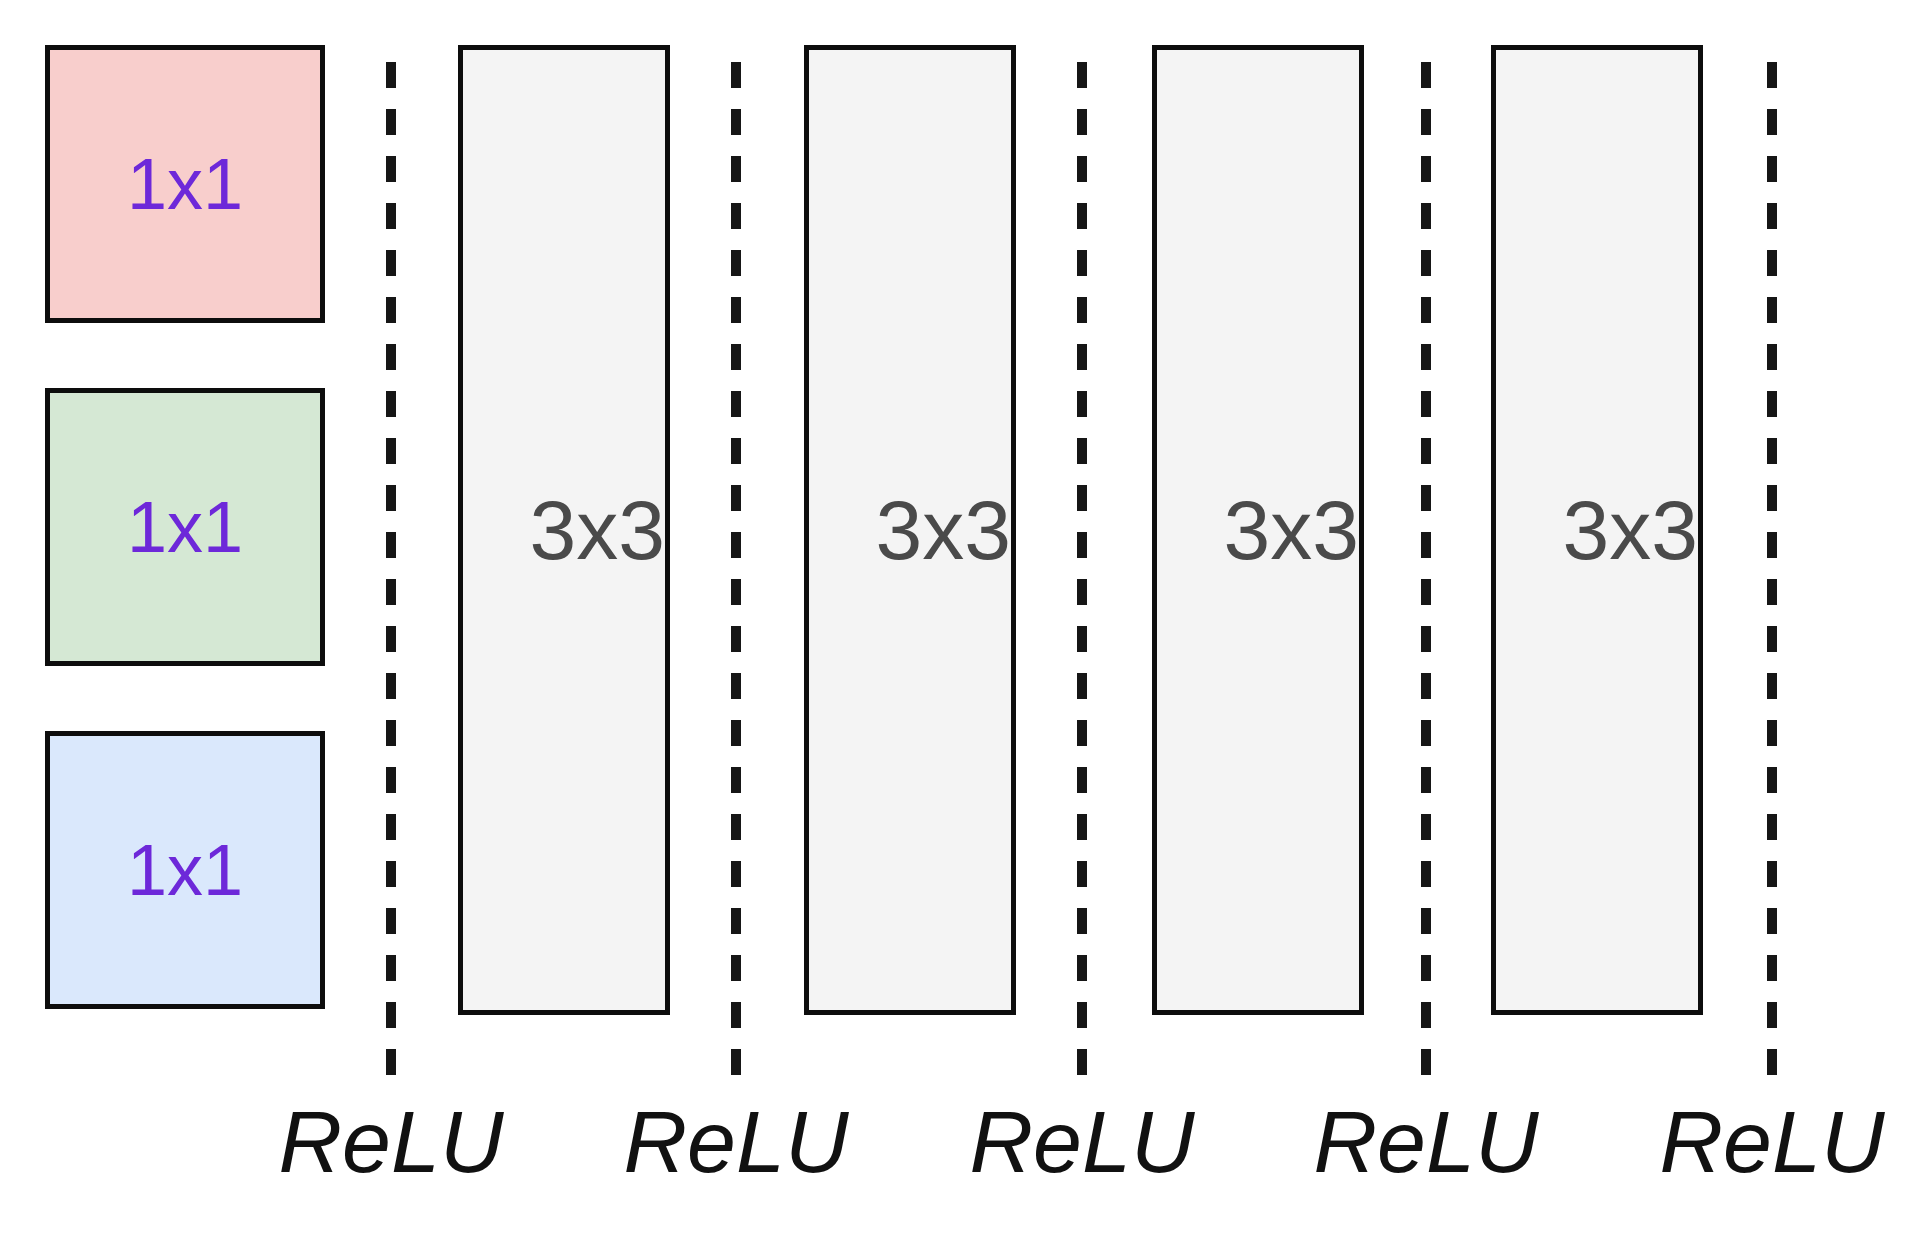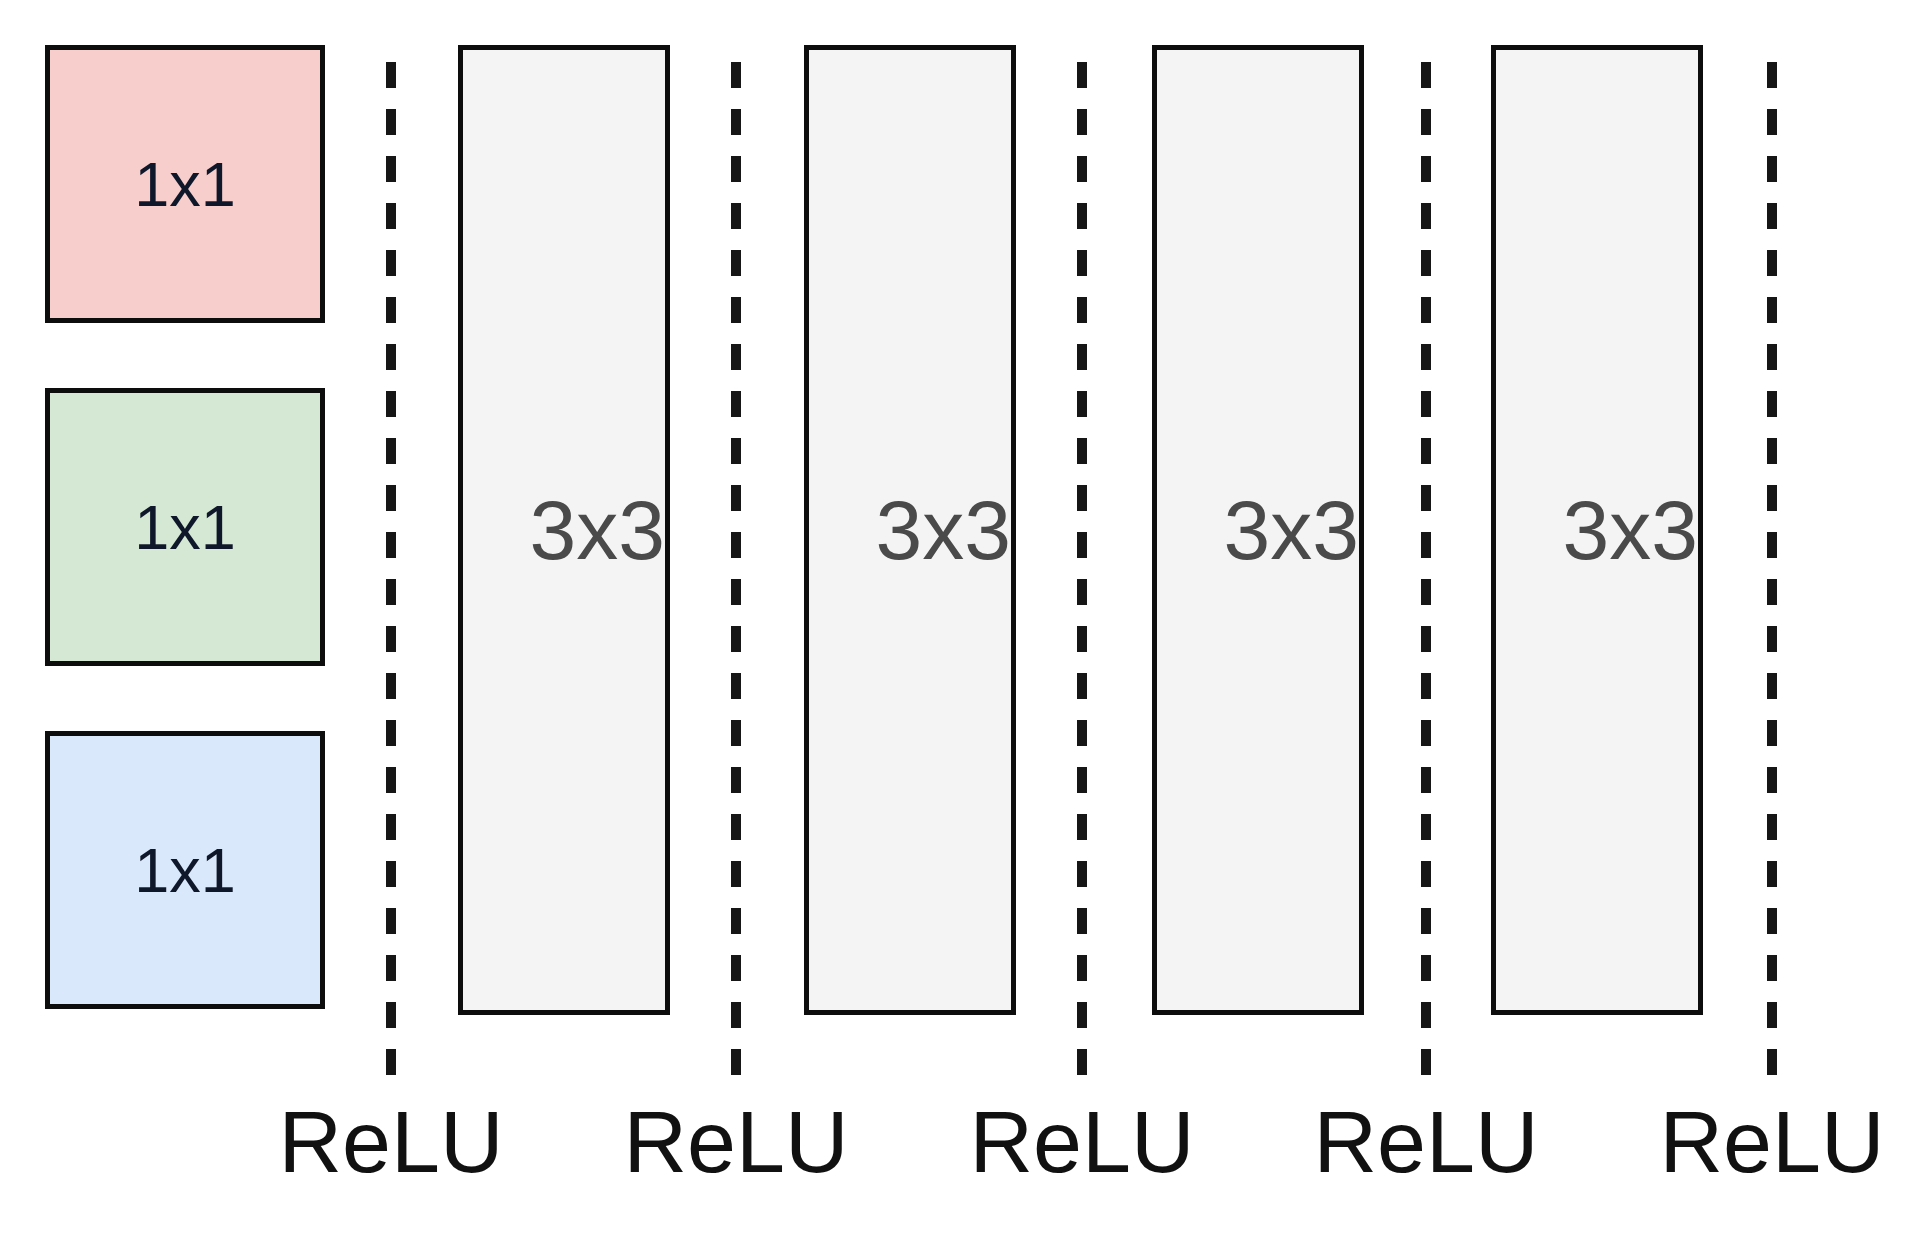--- a/index.html
+++ b/index.html
@@ -20,22 +20,22 @@
   .input-block {
     position: absolute;
     left: 45px;
     width: 280px;
     height: 278px;
     border: 5px solid #0d0d0d;
     box-sizing: border-box;
     display: flex;
     align-items: center;
     justify-content: center;
-    font-size: 63px;
-    color: #0f172a;
+    font-size: 72px;
+    color: #6d28d9;
   }
   .input-red   { top: 45px;  background: #f8cecc; }
   .input-green { top: 388px; background: #d5e8d4; }
   .input-blue  { top: 731px; background: #dae8fc; }
 
   
   .conv-block {
     position: absolute;
     top: 45px;
     width: 212px;
@@ -74,20 +74,21 @@
 
   
   .relu-label {
     position: absolute;
     top: 1096px;
     width: 340px;
     text-align: center;
     font-size: 88px;
     line-height: 1.05;
     color: #111111;
+    font-style: italic;
   }
   .relu-1 { left: 221px; }
   .relu-2 { left: 566px; }
   .relu-3 { left: 912px; }
   .relu-4 { left: 1256px; }
   .relu-5 { left: 1602px; }
 </style>
 </head>
 <body>
 

